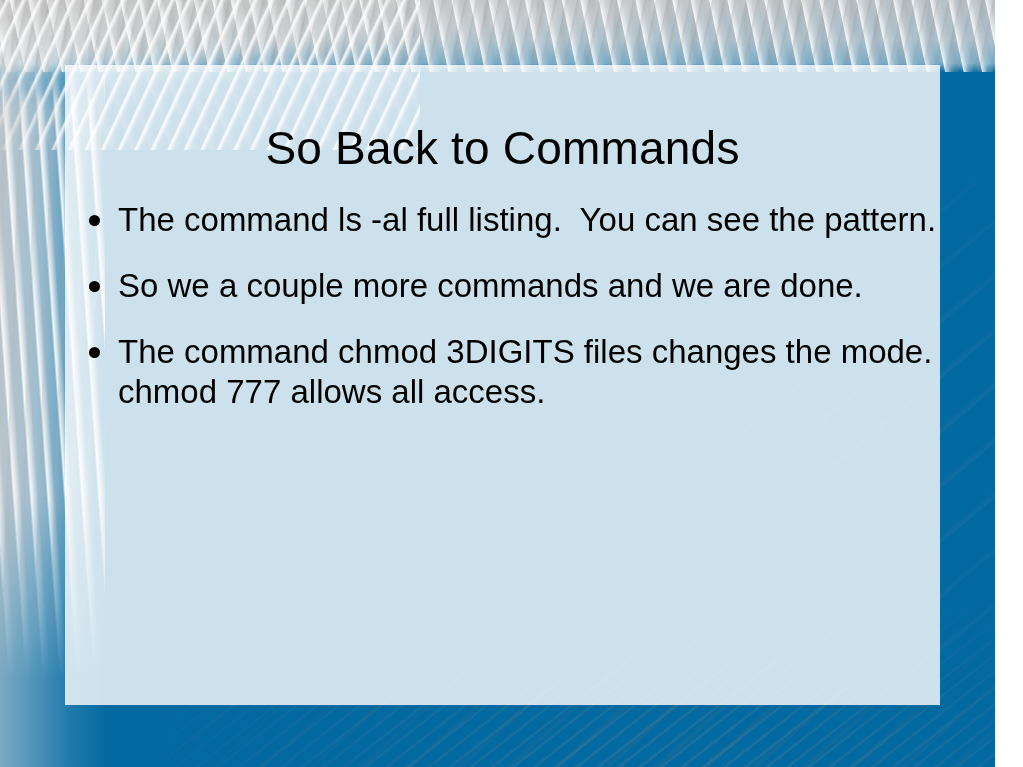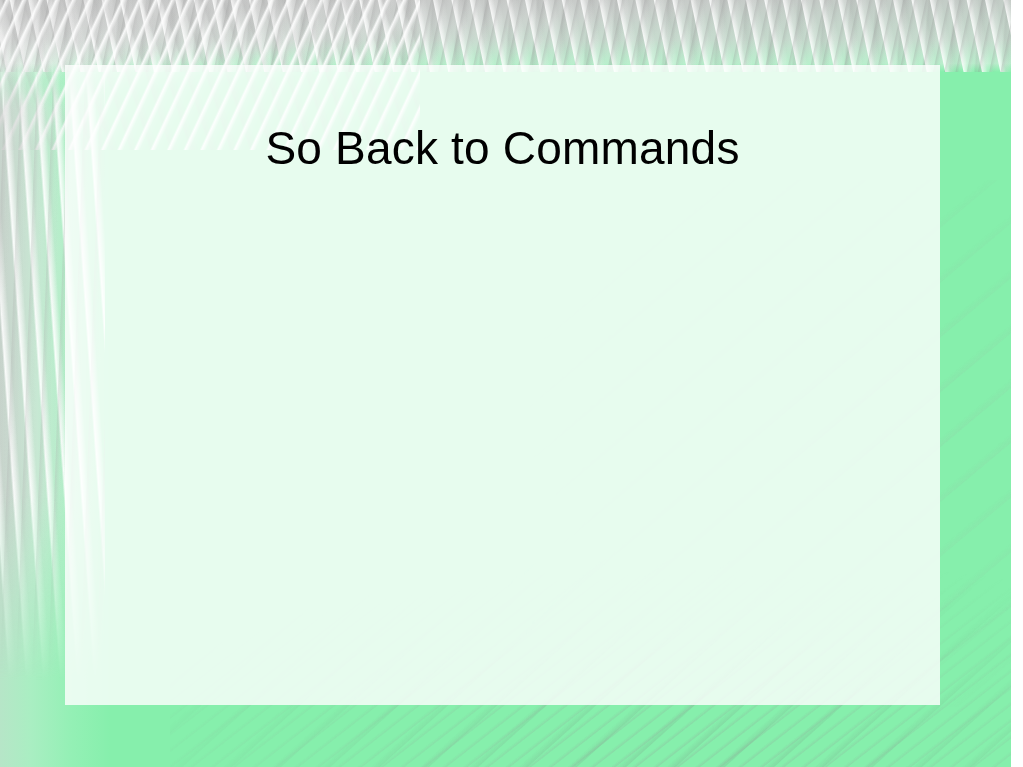--- a/index.html
+++ b/index.html
@@ -11,22 +11,21 @@
   body {
     font-family: "Liberation Sans", sans-serif;
   }
 
   
   .slide {
     position: relative;
     width: 995px;
     height: 767px;
     overflow: hidden;
-    background: #86efac;
-    padding-left: 16px;
+    background: #0369a1;
   }
 
   
   .bg-layer {
     position: absolute;
     inset: 0;
     pointer-events: none;
   }
 
   
@@ -239,19 +238,31 @@
   <div class="bg-bottom-diagonals"></div>
 
   <div class="content-panel"></div>
 
   <div class="slide-body">
 
     <h1 class="title">So Back to Commands</h1>
 
     <ul class="bullet-list">
 
-
-
+      <li class="bullet-item">
+        <span class="bullet-marker"></span>
+        <span class="bullet-text">The command ls -al full listing.  You can see the pattern.</span>
+      </li>
+
+      <li class="bullet-item">
+        <span class="bullet-marker"></span>
+        <span class="bullet-text">So we a couple more commands and we are done.</span>
+      </li>
+
+      <li class="bullet-item">
+        <span class="bullet-marker"></span>
+        <span class="bullet-text">The command chmod 3DIGITS files changes the mode.  chmod 777 allows all access.</span>
+      </li>
 
 
     </ul>
   </div>
 </div>
 
 </body></html>

